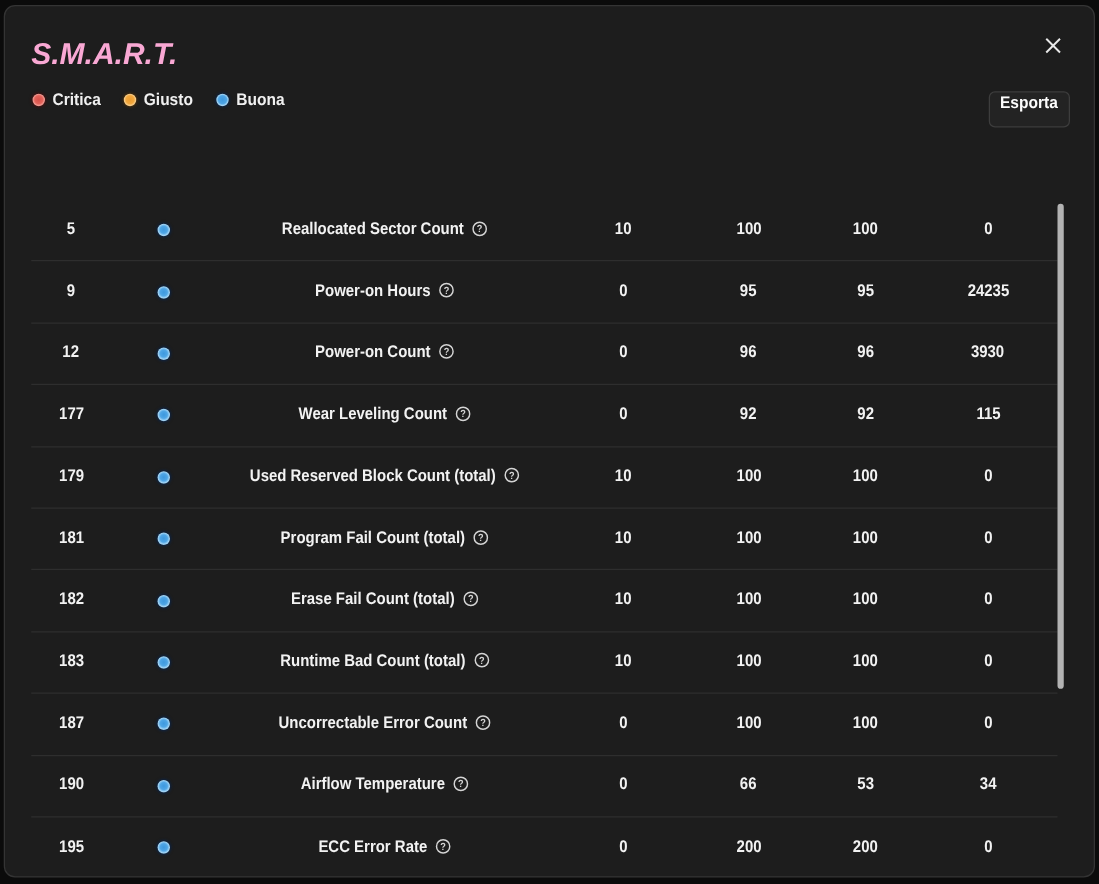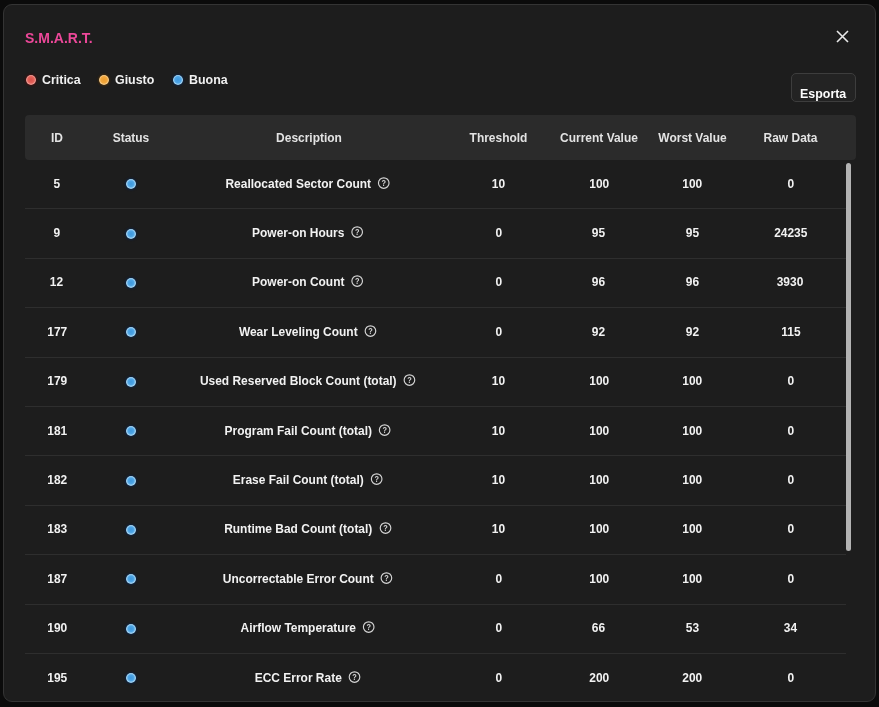--- a/index.html
+++ b/index.html
@@ -1,27 +1,27 @@
 <!DOCTYPE html>
 <html><head>
 <meta charset="utf-8">
 <style>
   html,body{margin:0;padding:0;width:879px;height:707px;background:#0b0b0b;overflow:hidden;}
   body{font-family:"Liberation Sans", sans-serif;}
   .modal{position:absolute;left:3px;top:4px;width:873px;height:698px;box-sizing:border-box;
     background:#1d1d1d;border:1px solid #343434;border-radius:9px;overflow:hidden;}
-  .title{position:absolute;left:21px;top:25px;font-size:14px;font-weight:bold;color:#ec4899;}
+  .title{position:absolute;left:21px;top:25px;font-size:24px;font-weight:bold;color:#f9a8d4;font-style:italic;}
   .close{position:absolute;left:830px;top:23px;width:17px;height:17px;}
   .legend{position:absolute;left:22px;top:67px;display:flex;align-items:flex-start;}
   .litem{display:flex;align-items:center;margin-right:15px;}
   .ldot{width:10px;height:10px;border-radius:50%;margin-right:6px;}
   .llabel{font-size:13.5px;font-weight:bold;color:#f0f0f0;transform:scaleX(0.92);transform-origin:left center;}
   .btn{position:absolute;left:787px;top:68px;width:65px;height:29px;box-sizing:border-box;
     background:#232323;border:1px solid #3d3d3d;border-radius:5px;color:#fdfdfd;
-    font-size:13.5px;font-weight:bold;display:flex;align-items:flex-end;justify-content:center;}
+    font-size:13.5px;font-weight:bold;display:flex;align-items:flex-start;justify-content:center;}
   .thead{position:absolute;left:21px;top:110px;width:831px;height:45px;background:#2b2b2b;
     border-radius:4px;display:flex;align-items:center;}
   .thead .c{font-size:13px;font-weight:bold;color:#e3e3e3;text-align:center;transform:scaleX(0.92);}
   .rows{position:absolute;left:21px;top:155px;width:821px;}
   .row{height:49.4px;box-sizing:border-box;border-bottom:1px solid #2e2e2e;display:flex;align-items:center;}
   .row .c{font-size:13.5px;font-weight:bold;color:#f2f2f2;text-align:center;}
   .c1{width:64px;} .c2{width:84px;} .c3{width:272px;} .c4{width:107px;}
   .c5{width:94px;} .c6{width:93px;} .c7{width:103px;}
   .t{display:inline-block;transform:scaleX(0.886) translateY(-1.5px);}
   .dot{width:10px;height:10px;border-radius:50%;margin:0 auto;
@@ -48,29 +48,20 @@
         <div class="llabel">Giusto</div>
       </div>
     <div class="litem">
         <div class="ldot" style="background:radial-gradient(circle at 50% 48%, #3d98de 0%, #4fa6e6 45%, #a5d5f4 63%, #2a6da8 90%);box-shadow:0 0 2px 1px rgba(10,35,70,0.85)"></div>
         <div class="llabel">Buona</div>
       </div>
   </div>
   <div class="btn">
       <span style="display:inline-block;transform:scaleX(0.92)">Esporta</span>
     </div>
-  <div class="thead">
-    <div class="c c1">ID</div>
-      <div class="c c2">Status</div>
-      <div class="c c3">Description</div>
-    <div class="c c4">Threshold</div>
-      <div class="c c5">Current Value</div>
-      <div class="c c6">Worst Value</div>
-    <div class="c c7">Raw Data</div>
-  </div>
   <div class="rows" id="rows">
       <div class="row">
         <div class="c c1"><span class="t">5</span></div>
         <div class="c c2">
           <div class="dot"></div>
         </div>
         <div class="c c3">
           <div class="desc">Reallocated Sector Count<svg class="info" width="15" height="13" viewBox="0 0 15 13">
               <ellipse cx="7.5" cy="6.6" rx="5.98" ry="5.3" stroke="#d4d4d4" stroke-width="1.3" fill="none"></ellipse>
               <text x="7.5" y="9.5" font-size="8.3" font-weight="bold" fill="#d4d4d4" text-anchor="middle" font-family="Liberation Sans">?</text>

